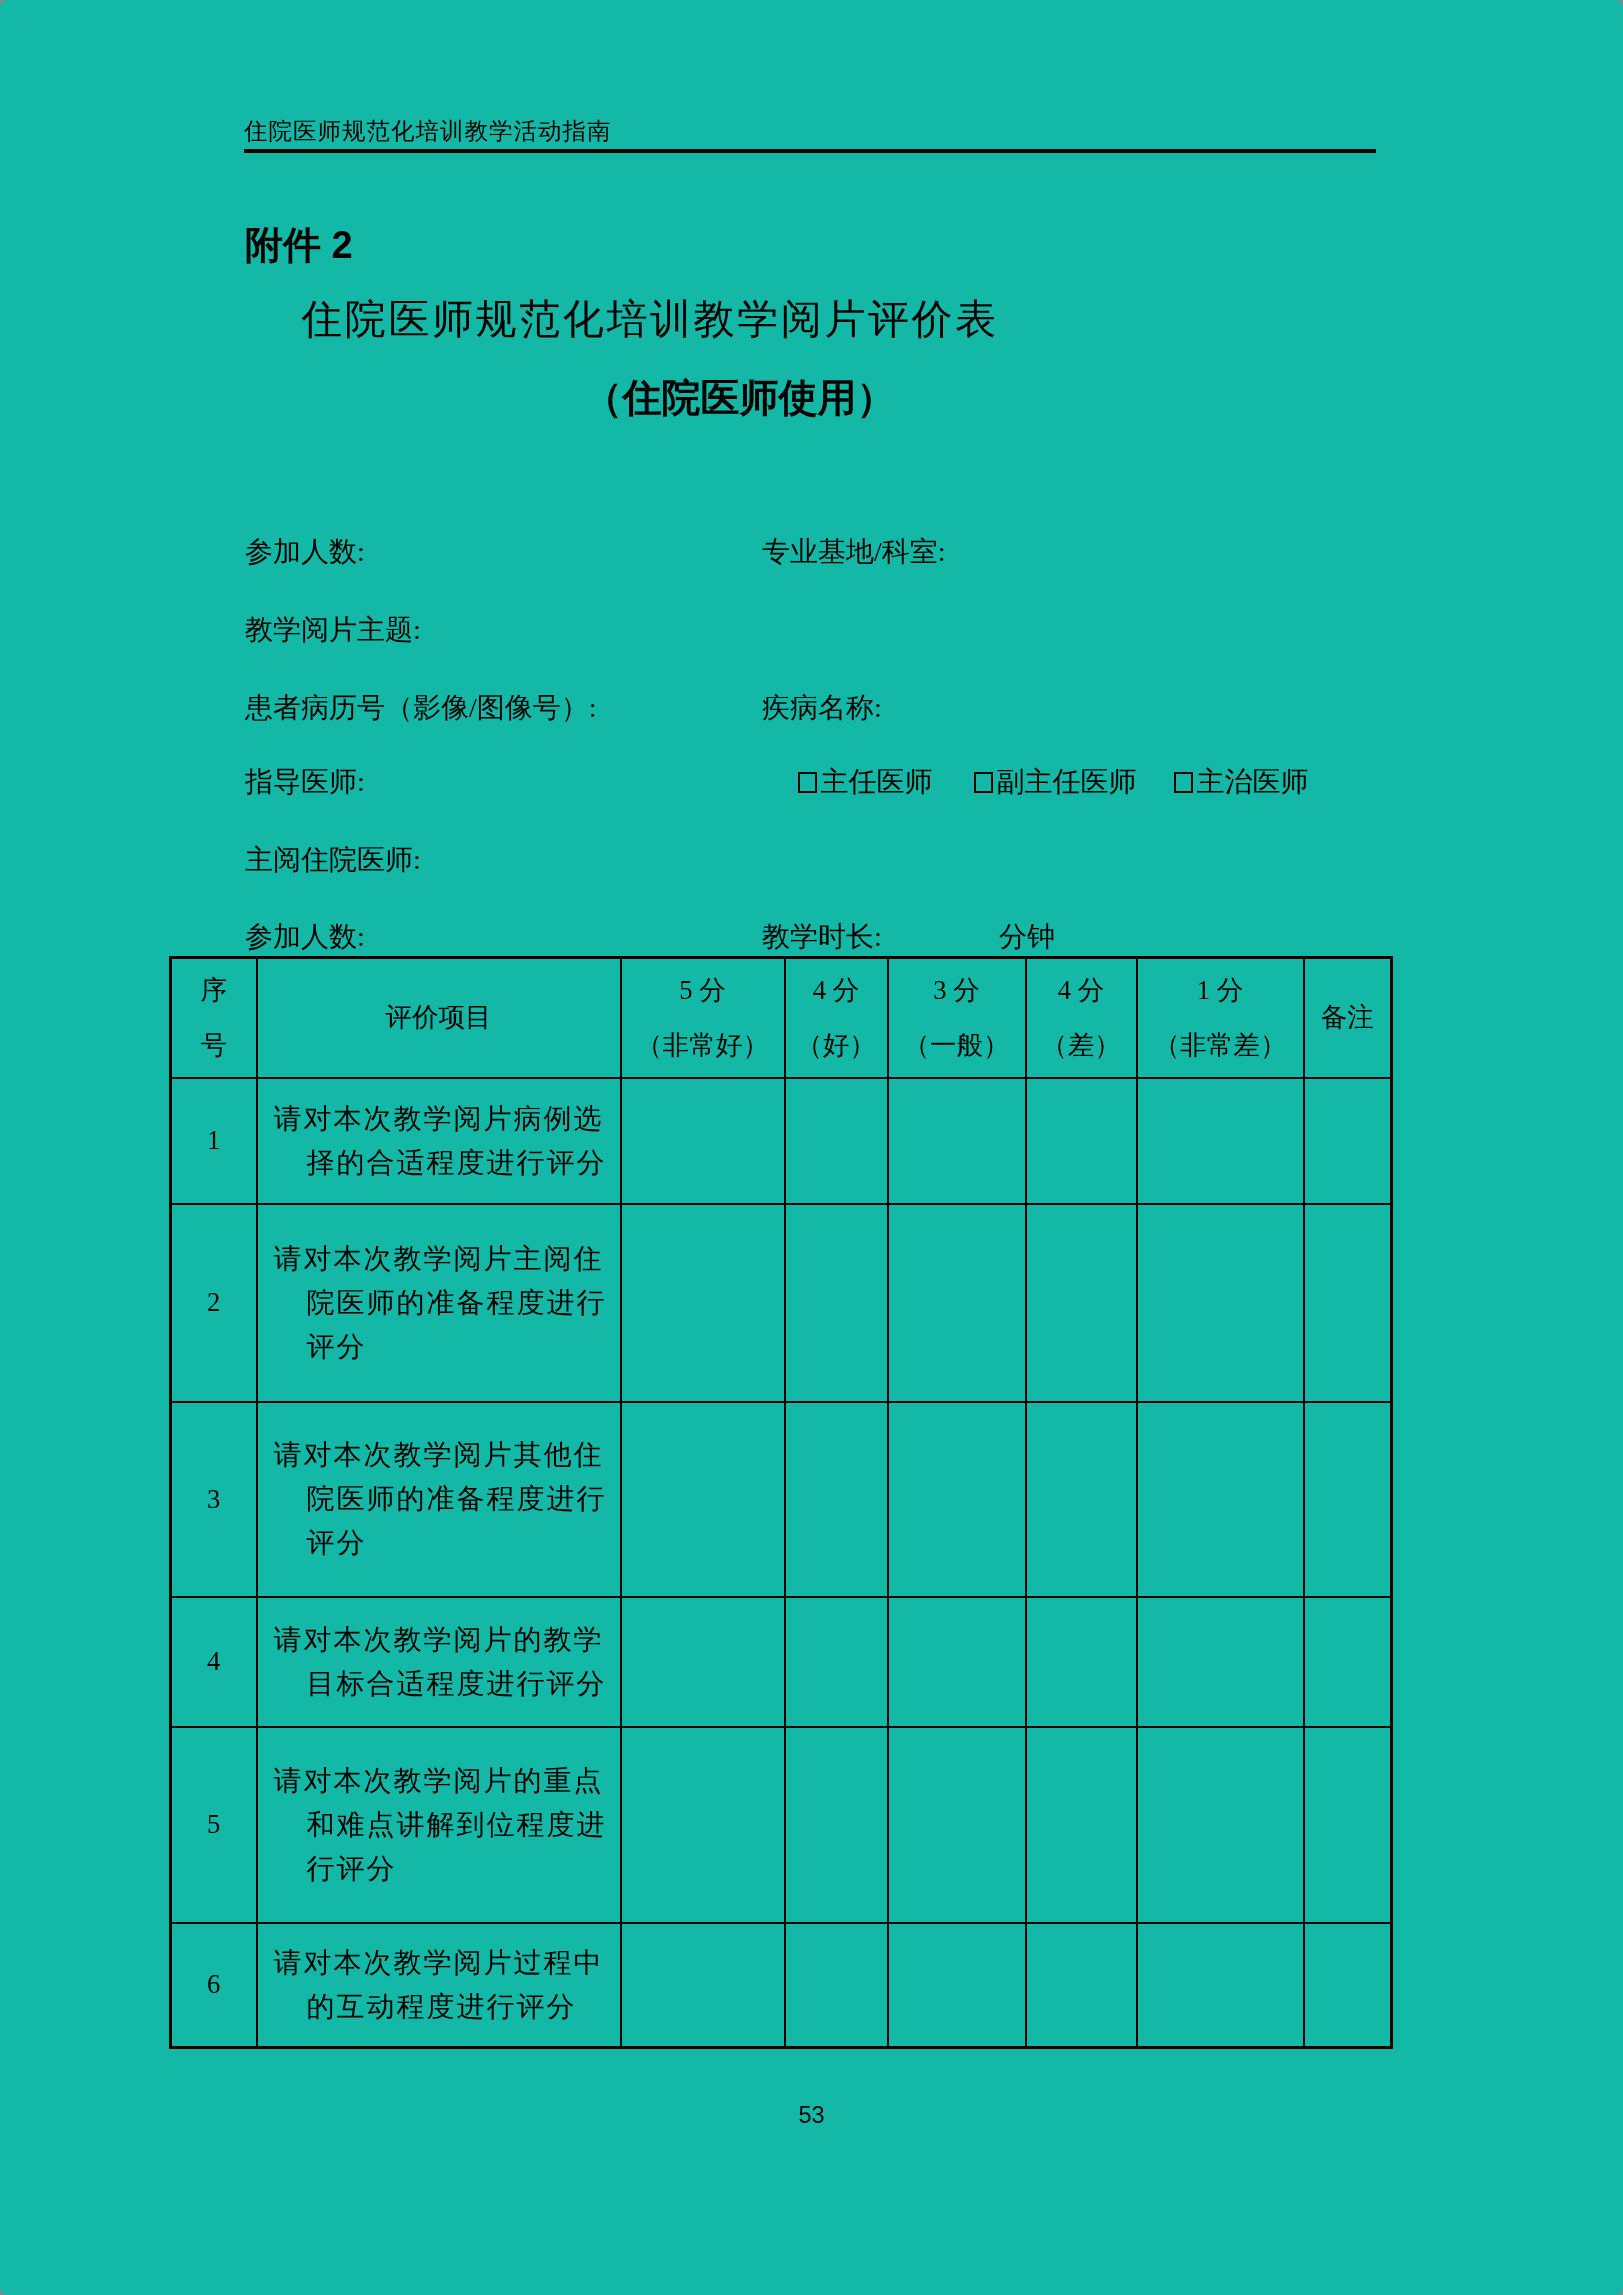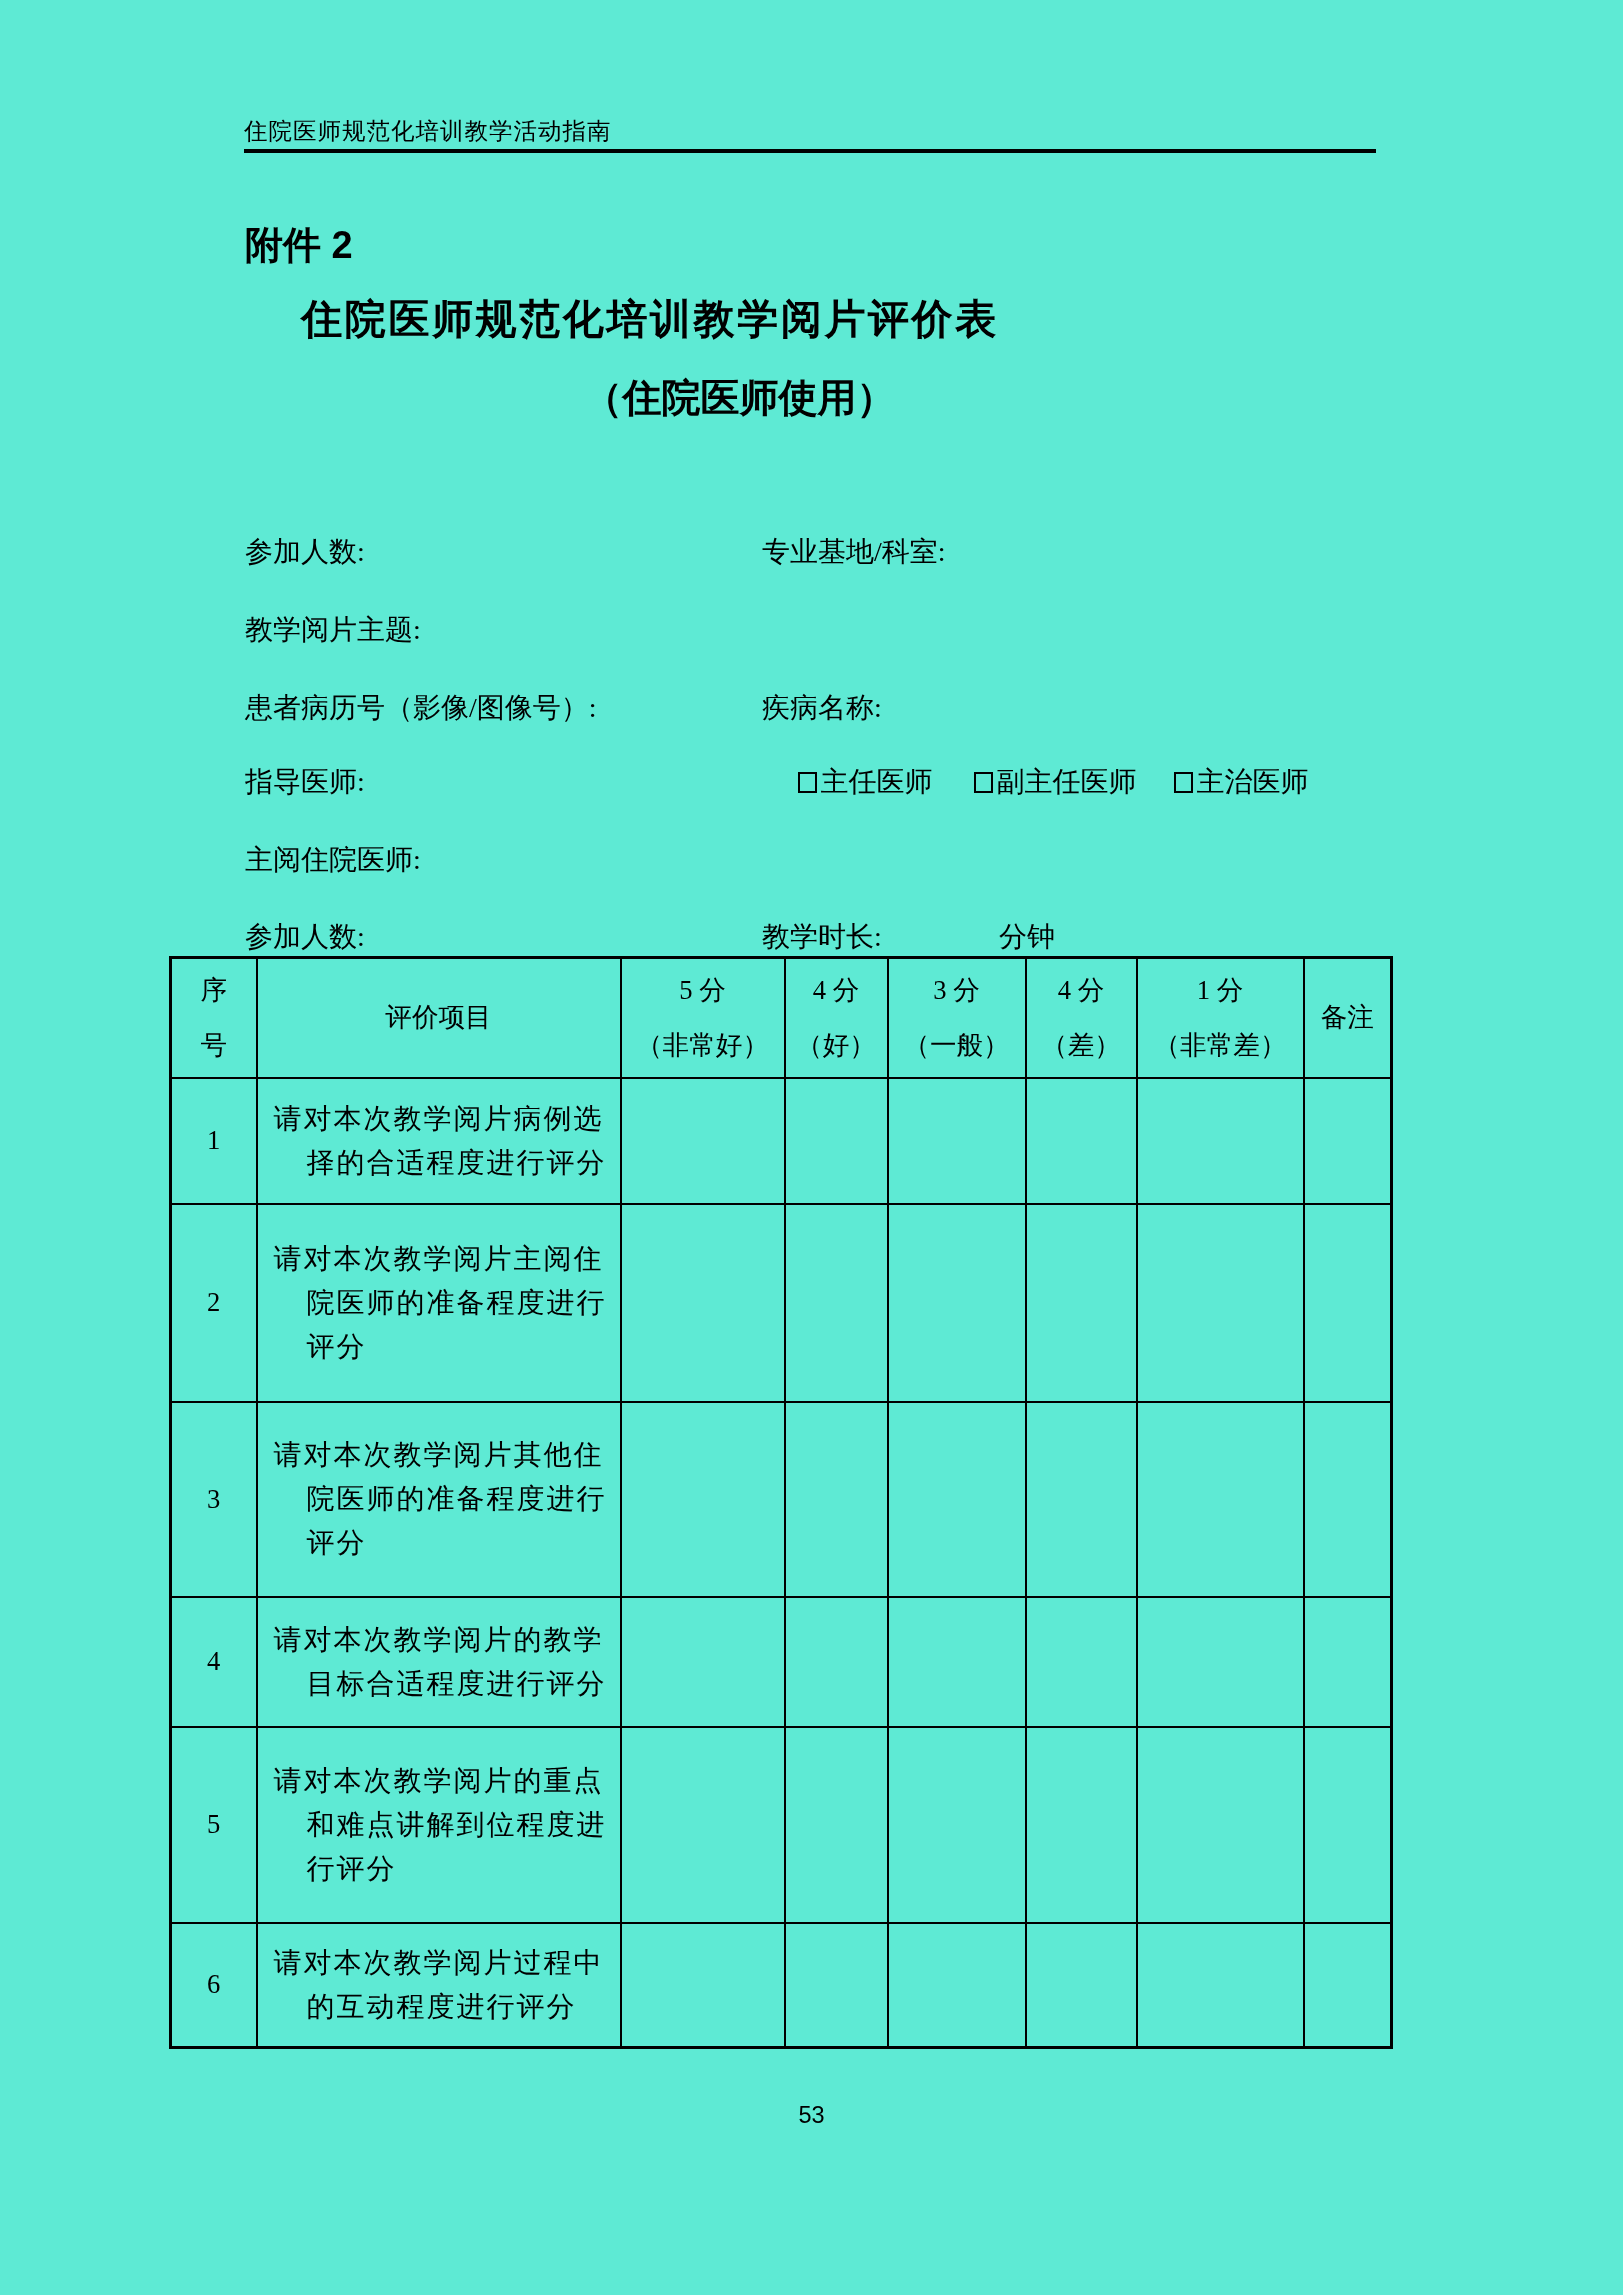--- a/index.html
+++ b/index.html
@@ -1,23 +1,24 @@
 <!DOCTYPE html>
 <html style="font-size:8.2px"><head>
 <meta charset="utf-8">
 <style>
   html, body { margin: 0; padding: 0; background: #888; }
   .page {
     position: relative;
     width: 1623px;
     height: 2295px;
-    background: #5eead4;
+    background: #14b8a6;
     font-family: "Liberation Serif", "DejaVu Serif", serif;
     color: #000;
     overflow: hidden;
+    border-radius: 8px;
   }
 
   
   .doc-header {
     position: absolute;
     left: 244px;
     top: 119px;
     font-size: 23.5px;
     line-height: 1.1;
     letter-spacing: 1px;
@@ -42,21 +43,21 @@
     font-family: "Liberation Sans", "DejaVu Sans", sans-serif;
     white-space: nowrap;
   }
   .doc-title {
     position: absolute;
     left: 0;
     top: 292px;
     width: 1300px;
     text-align: center;
     font-size: 41px;
-    font-weight: bold;
+    font-weight: normal;
     letter-spacing: 2.6px;
     white-space: nowrap;
   }
   .doc-subtitle {
     position: absolute;
     left: 0;
     top: 371px;
     width: 1479px;
     text-align: center;
     font-size: 39px;

